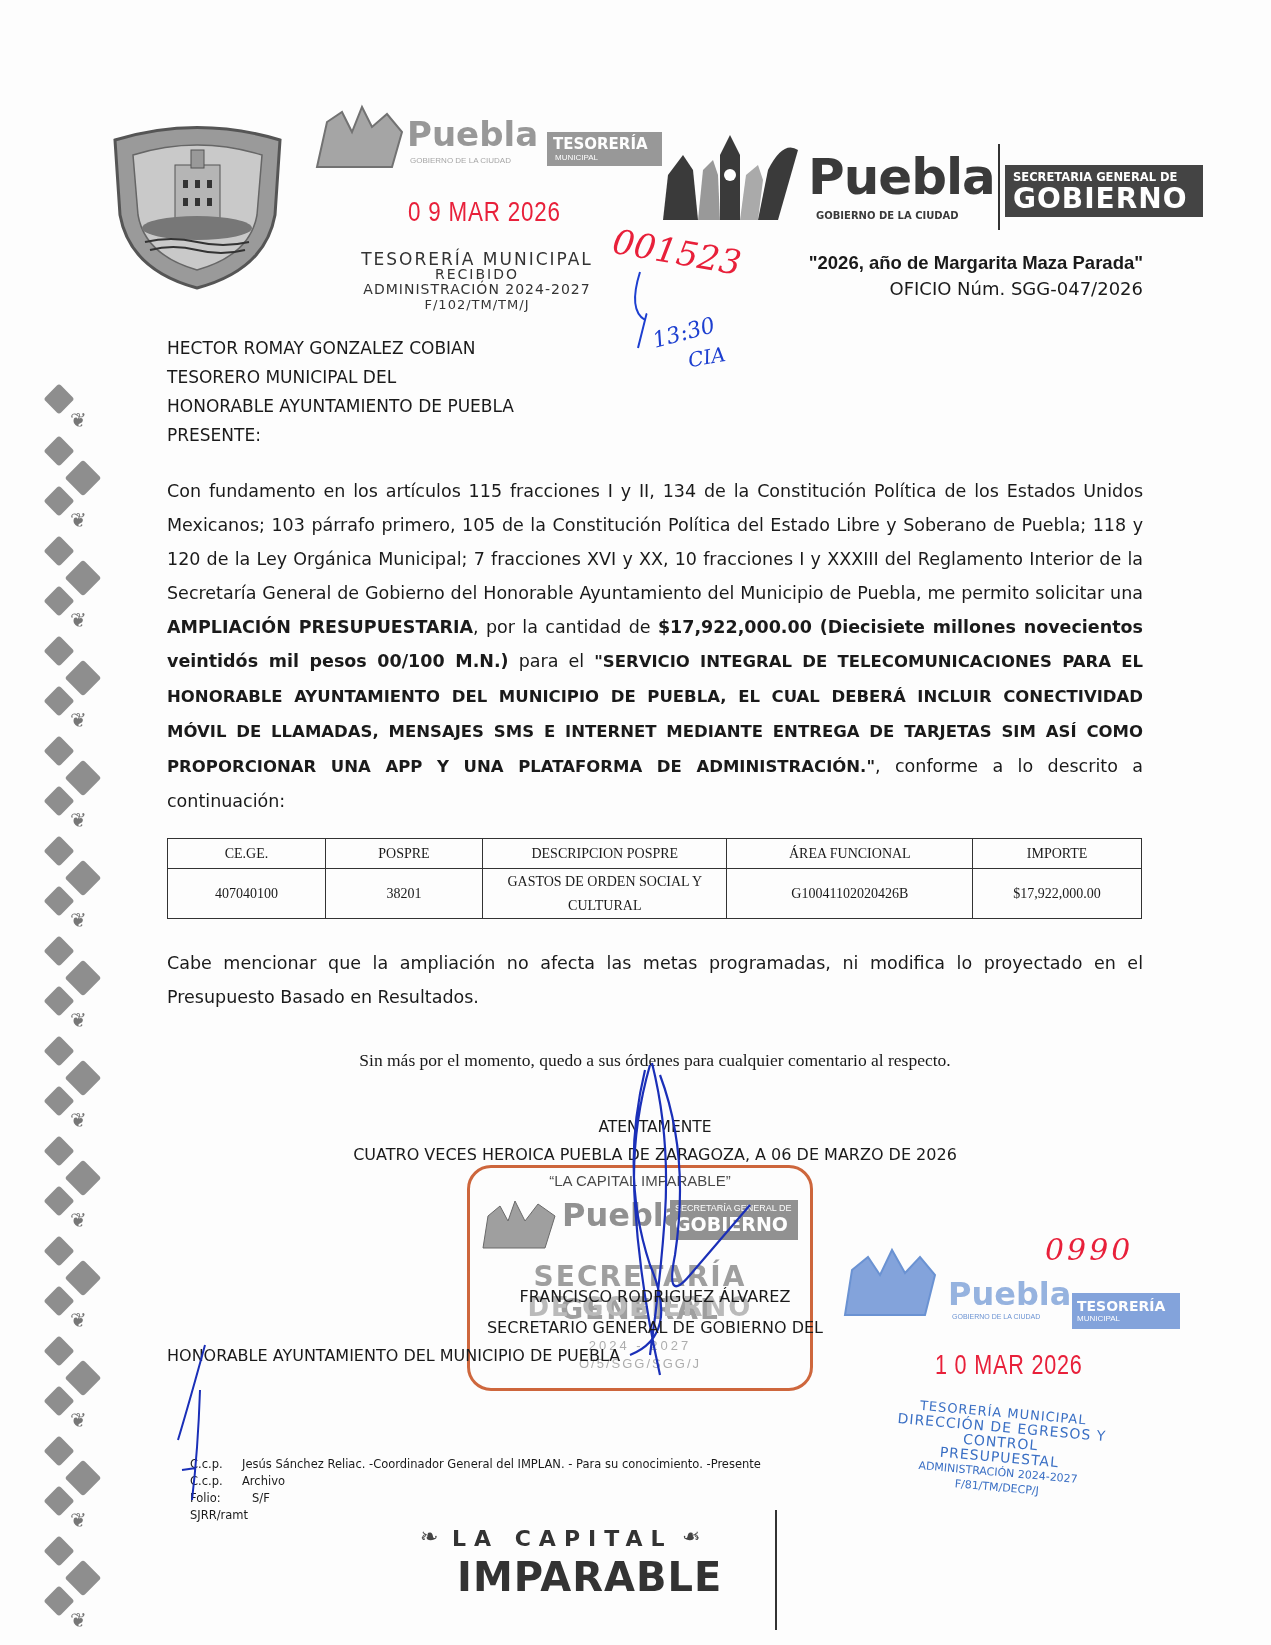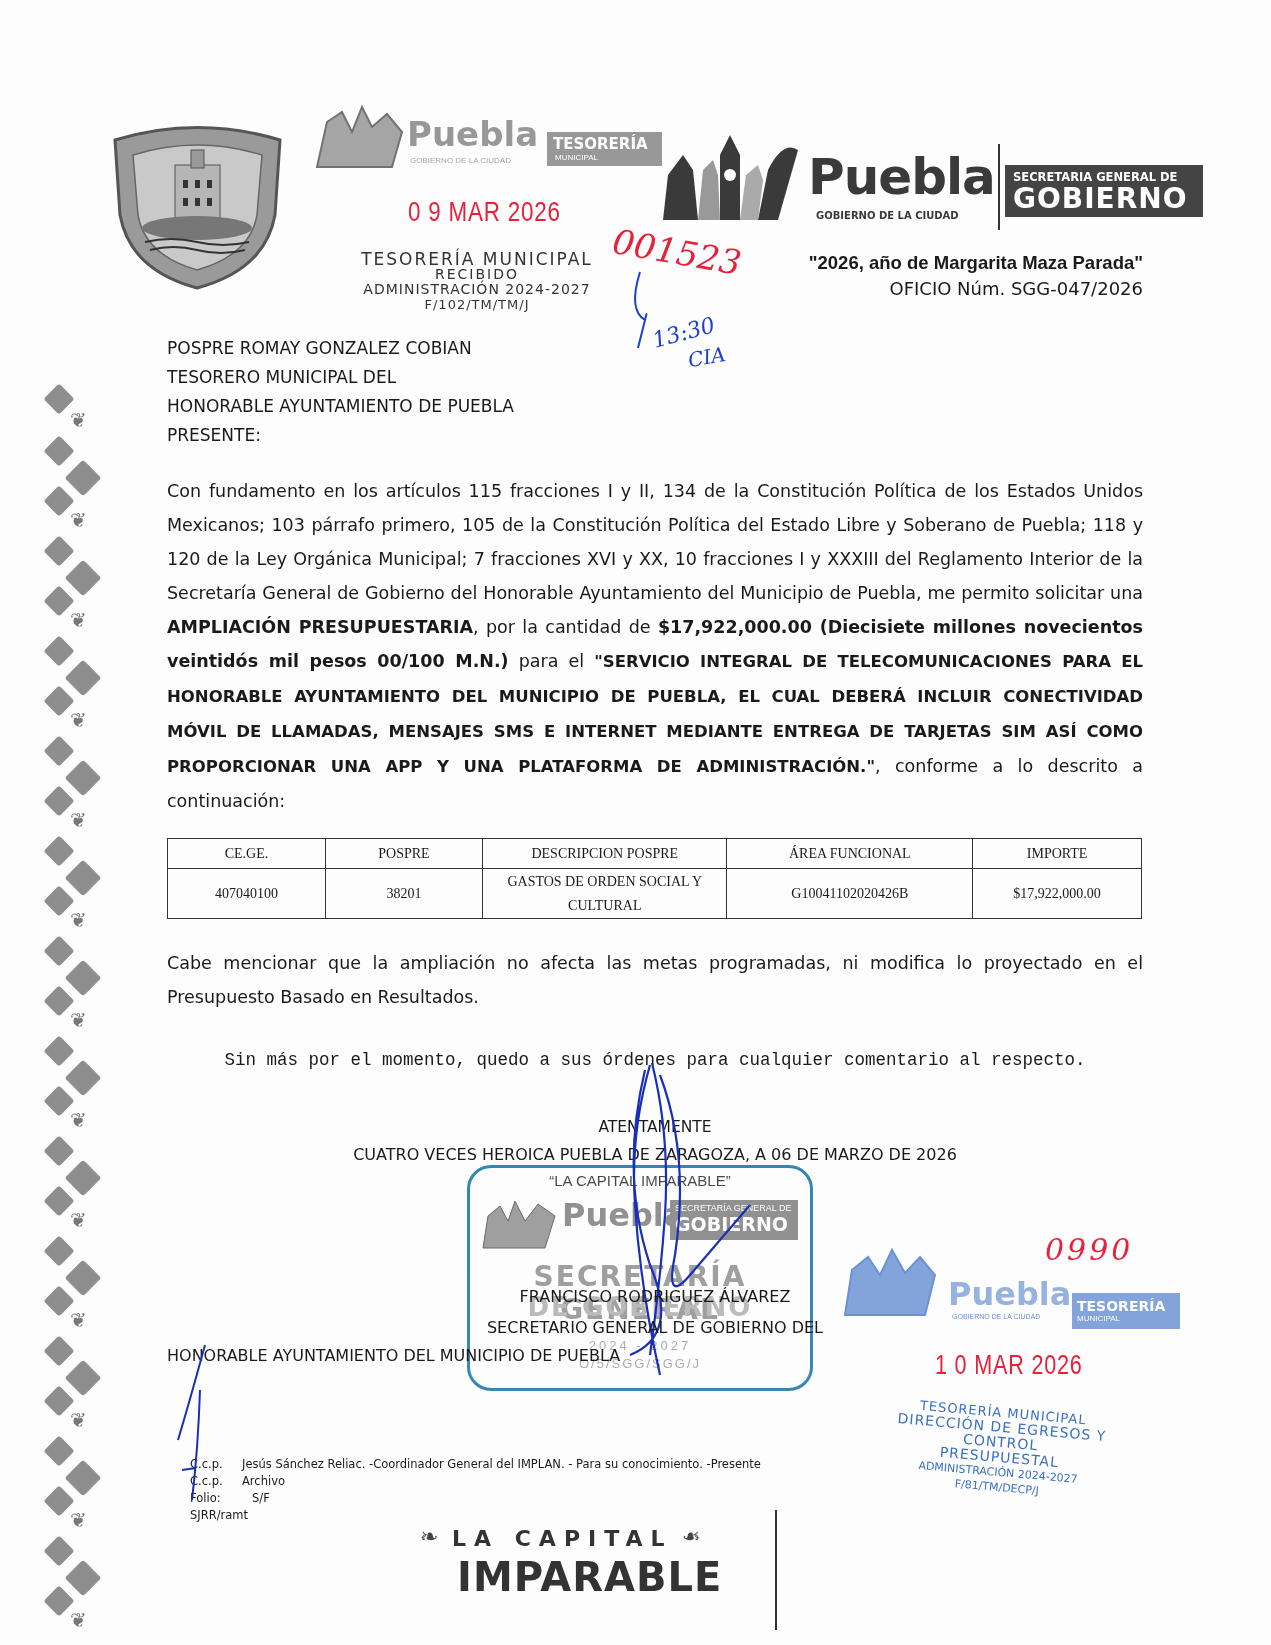--- a/index.html
+++ b/index.html
@@ -135,21 +135,21 @@
   <div class="abs" style="left:347px;top:35px;width:198px;height:52px;background:#444;color:#fff">
     <div class="logo-text" style="font-size:11.5px;padding:5px 0 0 8px">SECRETARIA GENERAL DE</div>
     <div class="logo-text" style="font-size:28px;padding-left:8px;line-height:30px;letter-spacing:1px">GOBIERNO</div>
   </div>
 </div>
 
 <div class="abs" style="left:778px;top:252px;width:365px;text-align:right;font-weight:bold;font-size:18.5px">"2026, año de Margarita Maza Parada"</div>
 <div class="abs" style="left:778px;top:278px;width:365px;text-align:right;font-family:'DejaVu Sans',sans-serif;font-size:18px">OFICIO Núm. SGG-047/2026</div>
 
 <div class="abs" style="left:167px;top:334px;font-family:'DejaVu Sans',sans-serif;font-size:17px;line-height:29px">
-  <div>POSPRE ROMAY GONZALEZ COBIAN</div>
+  <div>HECTOR ROMAY GONZALEZ COBIAN</div>
   <div>TESORERO MUNICIPAL DEL</div>
   <div>HONORABLE AYUNTAMIENTO DE PUEBLA</div>
   <div>PRESENTE:</div>
 </div>
 
 <div class="abs body-text" style="left:167px;top:474px;width:976px">
   <span>Con fundamento en los artículos 115 fracciones I y II, 134 de la Constitución Política de los Estados Unidos Mexicanos; 103 párrafo primero, 105 de la Constitución Política del Estado Libre y Soberano de Puebla; 118 y 120 de la Ley Orgánica Municipal; 7 fracciones XVI y XX, 10 fracciones I y XXXIII del Reglamento Interior de la Secretaría General de Gobierno del Honorable Ayuntamiento del Municipio de Puebla, me permito solicitar una </span><span style="font-weight:bold">AMPLIACIÓN PRESUPUESTARIA</span><span>, por la cantidad de </span><span style="font-weight:bold">$17,922,000.00 (Diecisiete millones novecientos veintidós mil pesos 00/100 M.N.)</span><span> para el </span><span style="font-weight:bold;font-size:16.5px">"SERVICIO INTEGRAL DE TELECOMUNICACIONES PARA EL HONORABLE AYUNTAMIENTO DEL MUNICIPIO DE PUEBLA, EL CUAL DEBERÁ INCLUIR CONECTIVIDAD MÓVIL DE LLAMADAS, MENSAJES SMS E INTERNET MEDIANTE ENTREGA DE TARJETAS SIM ASÍ COMO PROPORCIONAR UNA APP Y UNA PLATAFORMA DE ADMINISTRACIÓN."</span><span>, conforme a lo descrito a continuación:</span>
 </div>
 
 <table class="budget abs" style="left:167px;top:838px;width:975px">
@@ -166,26 +166,26 @@
     <td>38201</td>
     <td style="line-height:24px">GASTOS DE ORDEN SOCIAL Y CULTURAL</td>
     <td>G10041102020426B</td>
     <td>$17,922,000.00</td>
   </tr>
 </tbody>
   </table>
 
 <div class="abs body-text" style="left:167px;top:946px;width:976px">Cabe mencionar que la ampliación no afecta las metas programadas, ni modifica lo proyectado en el Presupuesto Basado en Resultados.</div>
 
-<div class="abs" style="left:167px;top:1050px;width:976px;text-align:center;font-family:Liberation Mono, monospace;font-size:17.5px">Sin más por el momento, quedo a sus órdenes para cualquier comentario al respecto.</div>
+<div class="abs" style="left:167px;top:1050px;width:976px;text-align:center;font-family:Liberation Serif, serif;font-size:17.5px">Sin más por el momento, quedo a sus órdenes para cualquier comentario al respecto.</div>
 
 <div class="abs" style="left:167px;top:1118px;width:976px;text-align:center;font-family:'DejaVu Sans',sans-serif;font-size:15.5px">ATENTAMENTE</div>
 <div class="abs" style="left:167px;top:1145px;width:976px;text-align:center;font-family:'DejaVu Sans',sans-serif;font-size:16px">CUATRO VECES HEROICA PUEBLA DE ZARAGOZA, A 06 DE MARZO DE 2026</div>
 
-<div class="abs" style="left:467px;top:1165px;width:340px;height:220px;border:3px solid #0369a1;border-radius:24px;opacity:.8">
+<div class="abs" style="left:467px;top:1165px;width:340px;height:220px;border:3px solid #c2410c;border-radius:24px;opacity:.8">
   <div class="abs" style="left:0;top:4px;width:340px;text-align:center;font-size:15px">“LA CAPITAL IMPARABLE”</div>
   <svg class="abs" style="left:10px;top:28px" width="80" height="55" viewBox="0 0 80 55">
     <path d="M3 52 L8 20 L20 10 L28 25 L35 5 L45 25 L58 8 L75 20 L65 52 Z" fill="#888" stroke="#444"></path>
   </svg>
   <span class="abs logo-text" style="left:92px;top:28px;font-size:32px;color:#777">Puebla</span>
   <div class="abs" style="left:200px;top:32px;width:128px;height:40px;background:#777;color:#fff">
     <div style="font-size:9px;padding:3px 0 0 5px">SECRETARÍA GENERAL DE</div>
     <div class="logo-text" style="font-size:19px;padding-left:5px">GOBIERNO</div>
   </div>
   <div class="abs logo-text" style="left:0;top:92px;width:340px;text-align:center;font-size:28px;color:#888;letter-spacing:2px">SECRETARÍA GENERAL</div>

